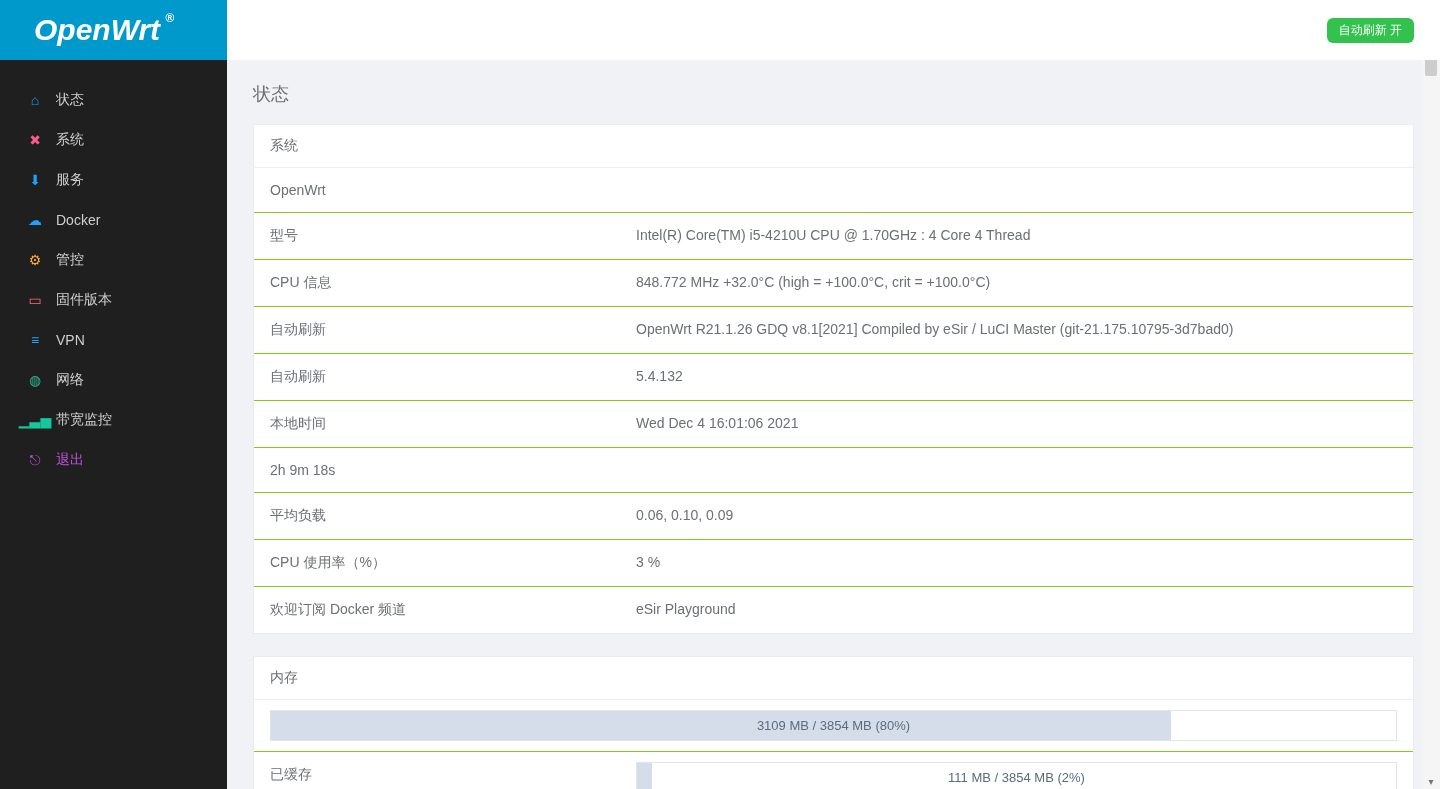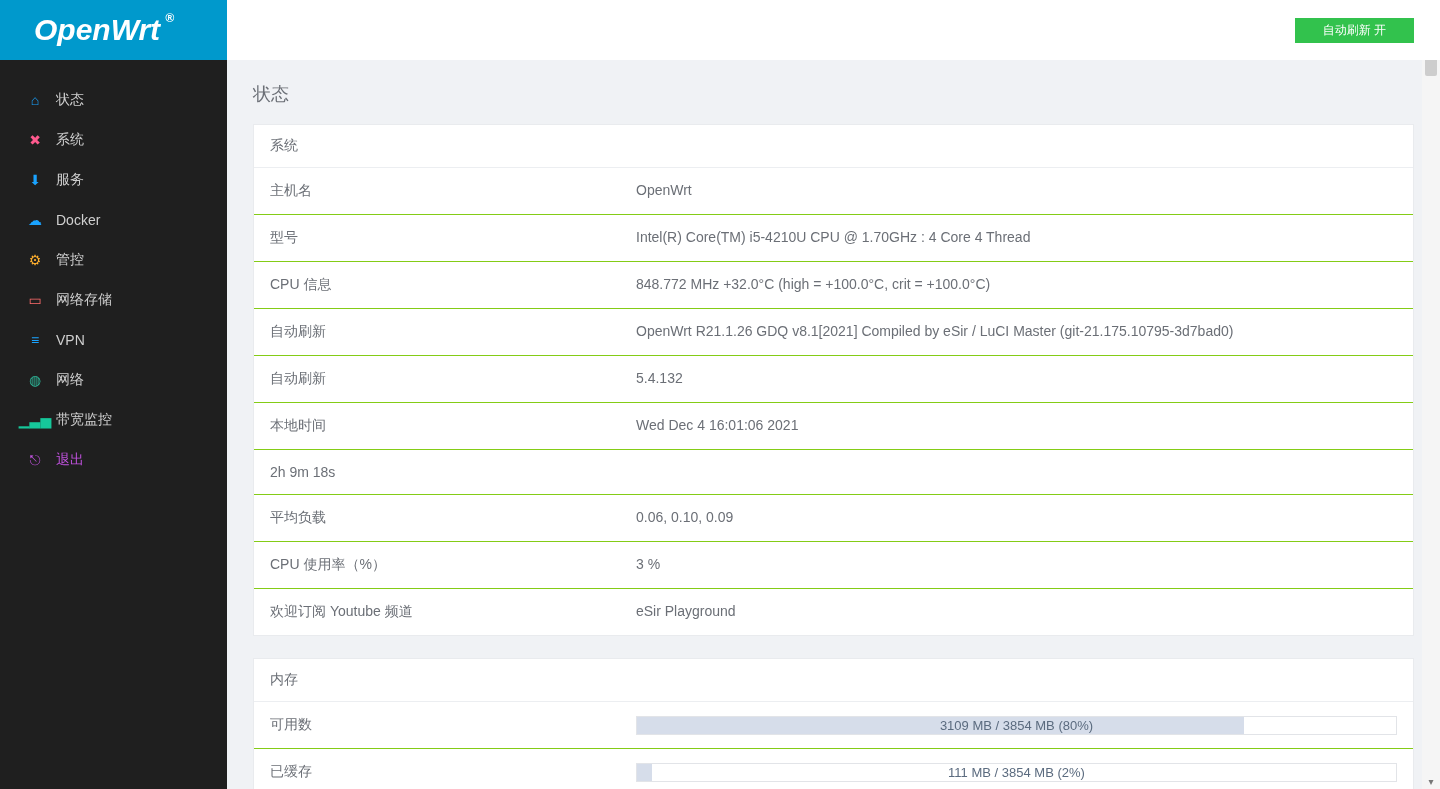--- a/index.html
+++ b/index.html
@@ -49,22 +49,22 @@
 
   
   .refresh {
     position: fixed;
     top: 18px; right: 26px;
     z-index: 30;
     background: #32c24d;
     color: #fff;
     font-size: 12px;
     font-weight: 500;
-    padding: 4px 28px;
-    border-radius: 0;
+    padding: 4px 12px;
+    border-radius: 6px;
     cursor: pointer;
   }
 
   
   .sidebar {
     position: fixed;
     top: 60px; left: 0; bottom: 0;
     width: 227px;
     background: #1f1f1f;
     color: #b8b8b8;
@@ -142,21 +142,21 @@
 
   
   .row .prog-cell {
     flex: 1;
     padding: 10px 16px;
     display: flex;
     align-items: center;
   }
   .progress {
     flex: 1;
-    height: 19px;
+    height: 31px;
     border: 1px solid #e2e4e8;
     background: #fff;
     position: relative;
     overflow: hidden;
   }
   .progress-bar {
     position: absolute;
     left: 0; top: 0; bottom: 0;
     background: #d6ddea;
   }
@@ -230,21 +230,21 @@
     <div class="nav-item" data-color="cyan">
       <span class="nav-icon">☁</span>
       <span class="nav-label">Docker</span>
     </div>
     <div class="nav-item" data-color="orange">
       <span class="nav-icon">⚙</span>
       <span class="nav-label">管控</span>
     </div>
     <div class="nav-item" data-color="red">
       <span class="nav-icon">▭</span>
-      <span class="nav-label">网络存储</span>
+      <span class="nav-label">固件版本</span>
     </div>
     <div class="nav-item" data-color="gray">
       <span class="nav-icon">≡</span>
       <span class="nav-label">VPN</span>
     </div>
     <div class="nav-item" data-color="globe">
       <span class="nav-icon">◍</span>
       <span class="nav-label">网络</span>
     </div>
     <div class="nav-item" data-color="green">
@@ -257,21 +257,20 @@
     </div>
   </div>
 
 <div class="content">
   <div class="page-title">状态</div>
 
   <div class="panel">
     <div class="panel-head">系统</div>
     <div id="system-rows">
         <div class="row">
-          <div class="key">主机名</div>
           <div class="val">OpenWrt</div>
         </div>
         <div class="row">
           <div class="key">型号</div>
           <div class="val">Intel(R) Core(TM) i5-4210U CPU @ 1.70GHz : 4 Core 4 Thread</div>
         </div>
         <div class="row">
           <div class="key">CPU 信息</div>
           <div class="val">848.772 MHz +32.0°C (high = +100.0°C, crit = +100.0°C)</div>
         </div>
@@ -292,31 +291,30 @@
         </div>
         <div class="row">
           <div class="key">平均负载</div>
           <div class="val">0.06, 0.10, 0.09</div>
         </div>
         <div class="row">
           <div class="key">CPU 使用率（%）</div>
           <div class="val">3 %</div>
         </div>
         <div class="row">
-          <div class="key">欢迎订阅 Youtube 频道</div>
+          <div class="key">欢迎订阅 Docker 频道</div>
           <div class="val">eSir Playground</div>
         </div>
       </div>
   </div>
 
   <div class="panel">
     <div class="panel-head">内存</div>
     <div id="memory-rows">
         <div class="row">
-          <div class="key">可用数</div>
           <div class="prog-cell">
             <div class="progress">
               <div class="progress-bar" style="width: 80%;"></div>
               <div class="progress-label">3109 MB / 3854 MB (80%)</div>
             </div>
           </div>
         </div>
         <div class="row">
           <div class="key">已缓存</div>
           <div class="prog-cell">

